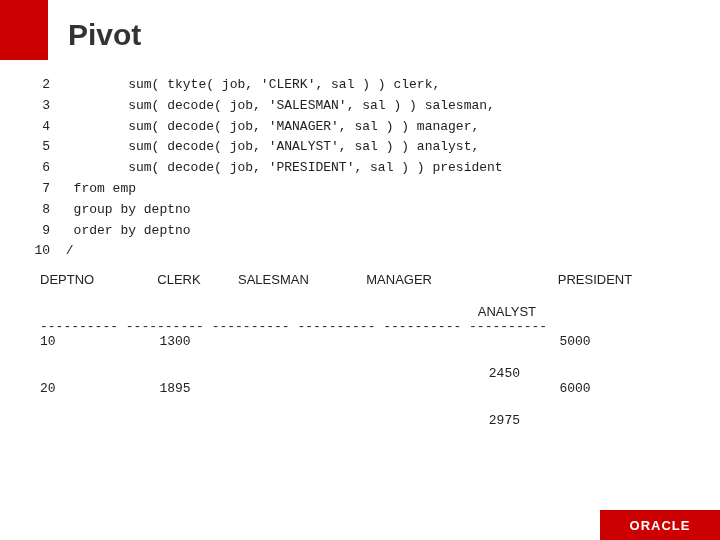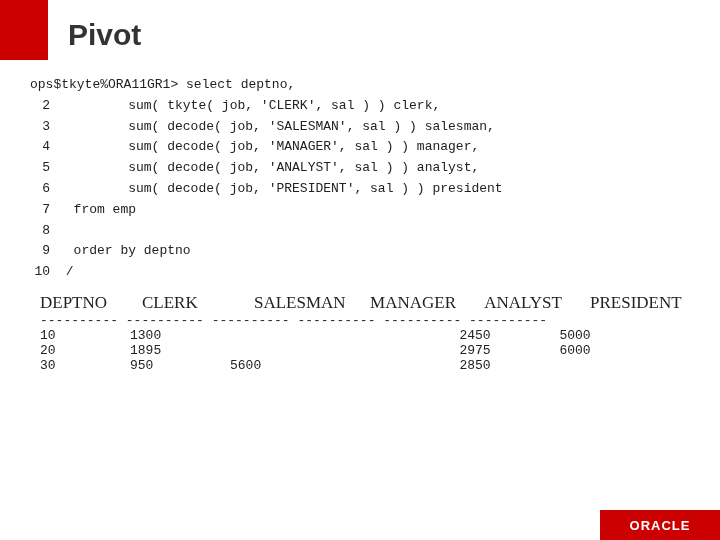--- a/index.html
+++ b/index.html
@@ -65,48 +65,48 @@
       display: inline-block;
     }
 
     
     .table-section {
       margin-top: 10px;
     }
 
     .table-header-row {
       display: flex;
-      font-family: Liberation Serif, serif;
-      font-size: 17px;
+      font-family: Liberation Sans, sans-serif;
+      font-size: 13px;
       color: #222222;
       padding-left: 10px;
-      gap: 12px;
+      gap: 4px;
     }
 
     .divider-row {
       display: flex;
       font-family: 'Courier New', Courier, monospace;
       font-size: 13px;
       color: #222222;
       padding-left: 10px;
     }
 
     .data-row {
       display: flex;
       font-family: 'Courier New', Courier, monospace;
       font-size: 13px;
       color: #222222;
       padding-left: 10px;
     }
 
     .col-deptno  { display: inline-block; width: 90px; }
-    .col-clerk   { display: inline-block; width: 100px; text-align: left; padding-right: 10px; }
+    .col-clerk   { display: inline-block; width: 100px; text-align: center; padding-right: 10px; }
     .col-sales   { display: inline-block; width: 100px; padding-right: 10px; }
     .col-mgr     { display: inline-block; width: 100px; text-align: right; padding-right: 10px; }
-    .col-analyst { display: inline-block; width: 100px; text-align: center; padding-right: 10px; }
+    .col-analyst { display: inline-block; width: 100px; text-align: right; padding-right: 10px; margin-top: 32px; }
     .col-pres    { display: inline-block; width: 90px; text-align: center; }
 
     
     .oracle-logo {
       position: absolute;
       bottom: 0;
       right: 0;
       width: 120px;
       height: 30px;
       background: #cc0000;
@@ -125,23 +125,20 @@
 </head>
 <body>
 
 <div class="top-red-bar"></div>
 
 <h1 class="page-title">Pivot</h1>
 
 <div class="content">
   <div class="code-block">
 
-    <div class="code-line">
-      <span class="line-content">ops$tkyte%ORA11GR1&gt; select deptno,</span>
-    </div>
 
     <div class="code-line">
       <span class="line-num">2</span>
       <span class="line-content">         sum( tkyte( job, 'CLERK', sal ) ) clerk,</span>
     </div>
     <div class="code-line">
       <span class="line-num">3</span>
       <span class="line-content">         sum( decode( job, 'SALESMAN', sal ) ) salesman,</span>
     </div>
     <div class="code-line">
@@ -155,20 +152,21 @@
     <div class="code-line">
       <span class="line-num">6</span>
       <span class="line-content">         sum( decode( job, 'PRESIDENT', sal ) ) president</span>
     </div>
     <div class="code-line">
       <span class="line-num">7</span>
       <span class="line-content">  from emp</span>
     </div>
     <div class="code-line">
       <span class="line-num">8</span>
+      <span class="line-content">  group by deptno</span>
     </div>
     <div class="code-line">
       <span class="line-num">9</span>
       <span class="line-content">  order by deptno</span>
     </div>
     <div class="code-line">
       <span class="line-num">10</span>
       <span class="line-content"> /</span>
     </div>
   </div>
@@ -197,26 +195,18 @@
       <span class="col-pres">      5000</span>
     </div>
     <div class="data-row">
       <span class="col-deptno">        20</span>
       <span class="col-clerk">      1895</span>
       <span class="col-sales">          </span>
       <span class="col-mgr">          </span>
       <span class="col-analyst">      2975</span>
       <span class="col-pres">      6000</span>
     </div>
-    <div class="data-row">
-      <span class="col-deptno">        30</span>
-      <span class="col-clerk">       950</span>
-      <span class="col-sales">      5600</span>
-      <span class="col-mgr">          </span>
-      <span class="col-analyst">      2850</span>
-      <span class="col-pres">          </span>
-    </div>
   </div>
 </div>
 
 <div class="oracle-logo">
   <span class="oracle-logo-text">ORACLE</span>
 </div>
 
 </body></html>

